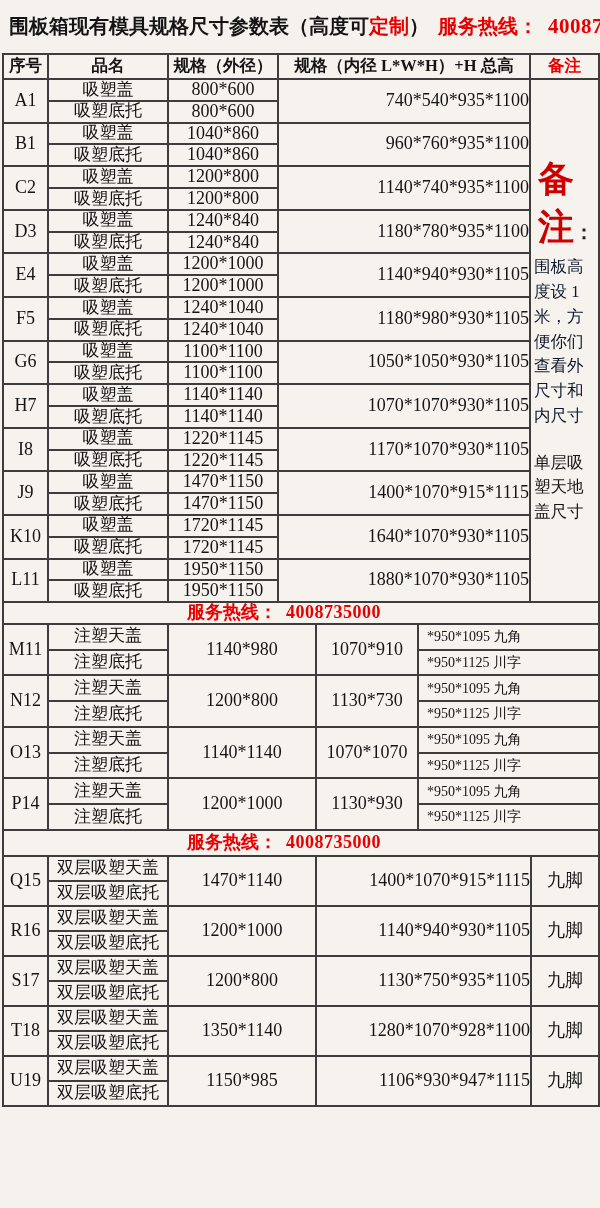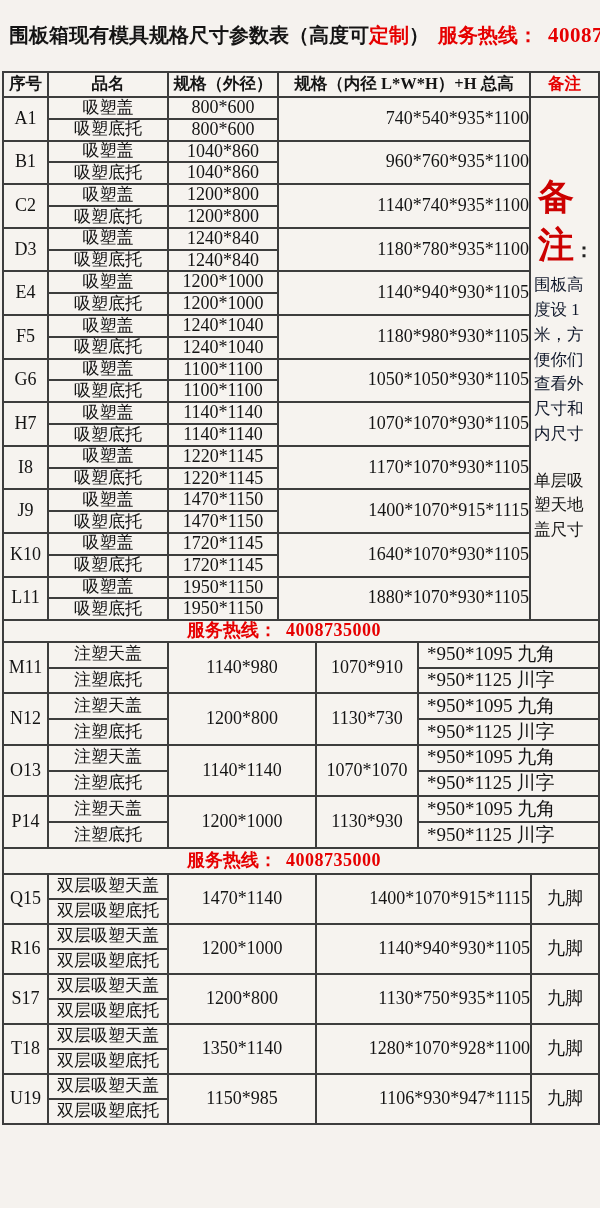--- a/index.html
+++ b/index.html
@@ -5,21 +5,21 @@
   html,body{margin:0;padding:0;}
   body{
     width:600px;height:1208px;
     background:#f5f2ee;
     font-family:"Liberation Serif","DejaVu Serif",serif;
     color:#141414;
     overflow:hidden;
   }
   .page{padding:0 2px;}
   .title{
-    height:71px;
+    height:53px;
     display:flex;align-items:center;
     padding-left:7px;
     font-size:20px;font-weight:bold;
     white-space:nowrap;
   }
   .title .red{color:#e60000;}
   .title .gap{margin-left:9px;}
   .title .num{margin-left:10px;font-size:21px;letter-spacing:.5px;}
   table{
     border-collapse:collapse;
@@ -38,21 +38,21 @@
     overflow:hidden;
   }
   .hd{font-size:16.5px;font-weight:bold;height:23px;}
   .hd-remark{color:#e60000;border-radius:8px;}
   #t1 tr{height:21px;}
   #t2 tr{height:25.75px;}
   #t3 tr{height:25px;}
   tr.hotline-row{height:27px;}
   .c-name{font-size:17px;}
   .c-inner-left{text-align:right;padding-left:7px;margin-top:46px;}
-  .c-pallet{text-align:left;padding-left:8px;font-size:19px;}
+  .c-pallet{text-align:left;padding-left:8px;font-size:14px;}
   .hotline{
     color:#e60000;font-weight:bold;font-size:18px;
     text-align:center;padding-right:70px;padding-left:36px;
   }
   .hotline .hot-num{margin-left:9px;letter-spacing:.5px;}
   .remark-cell{
     vertical-align:middle;
     white-space:normal;
     text-align:left;
     padding:0 2px 0 3px;

